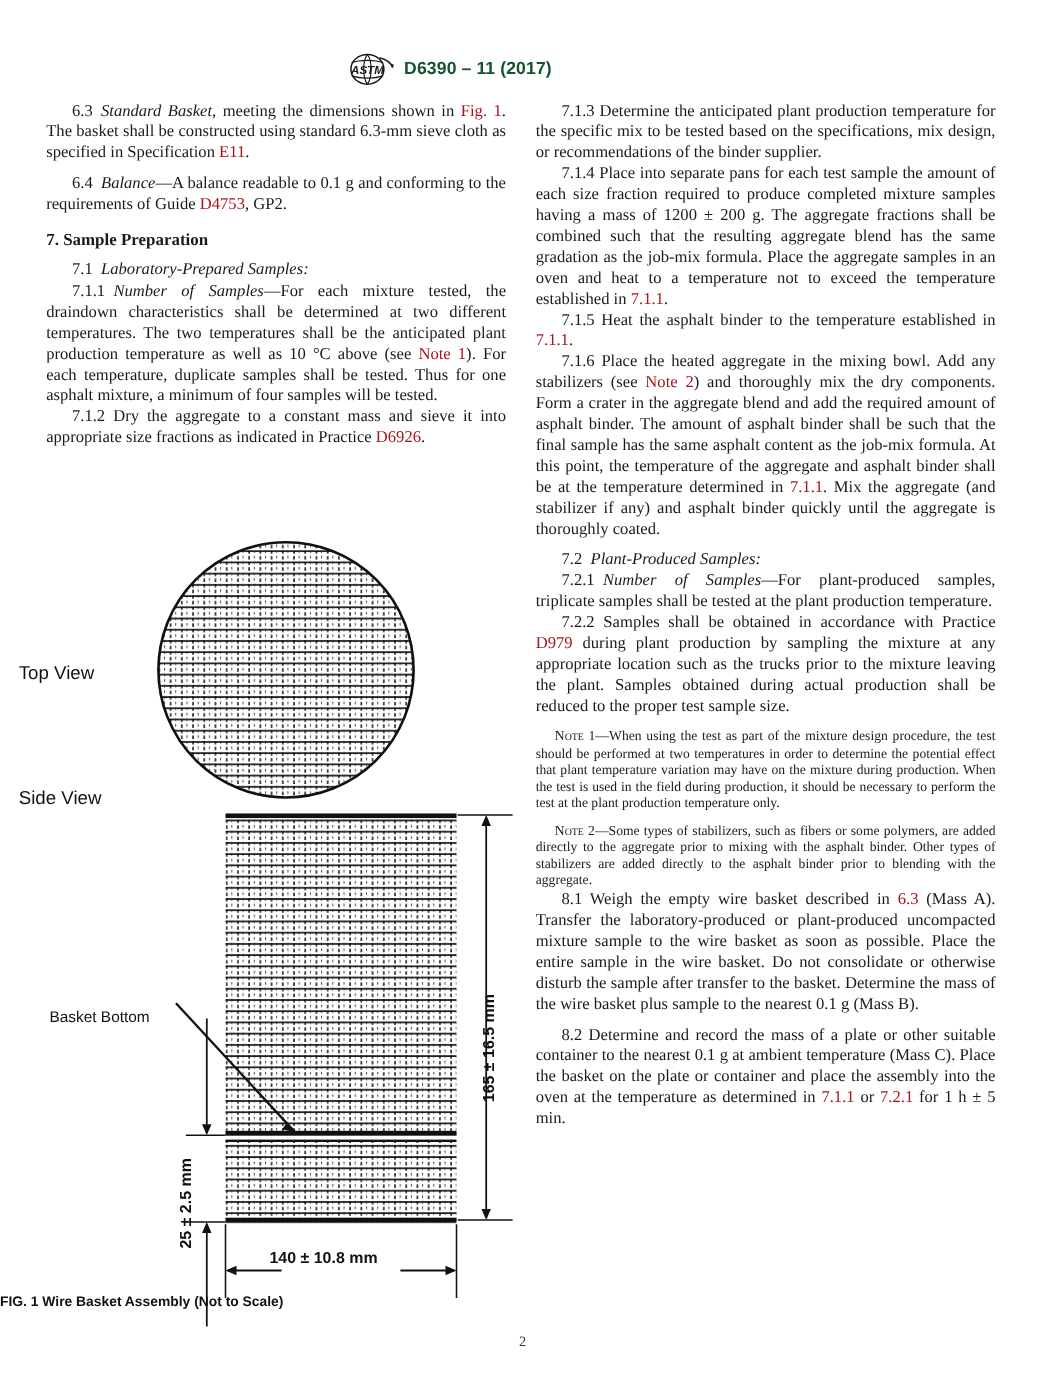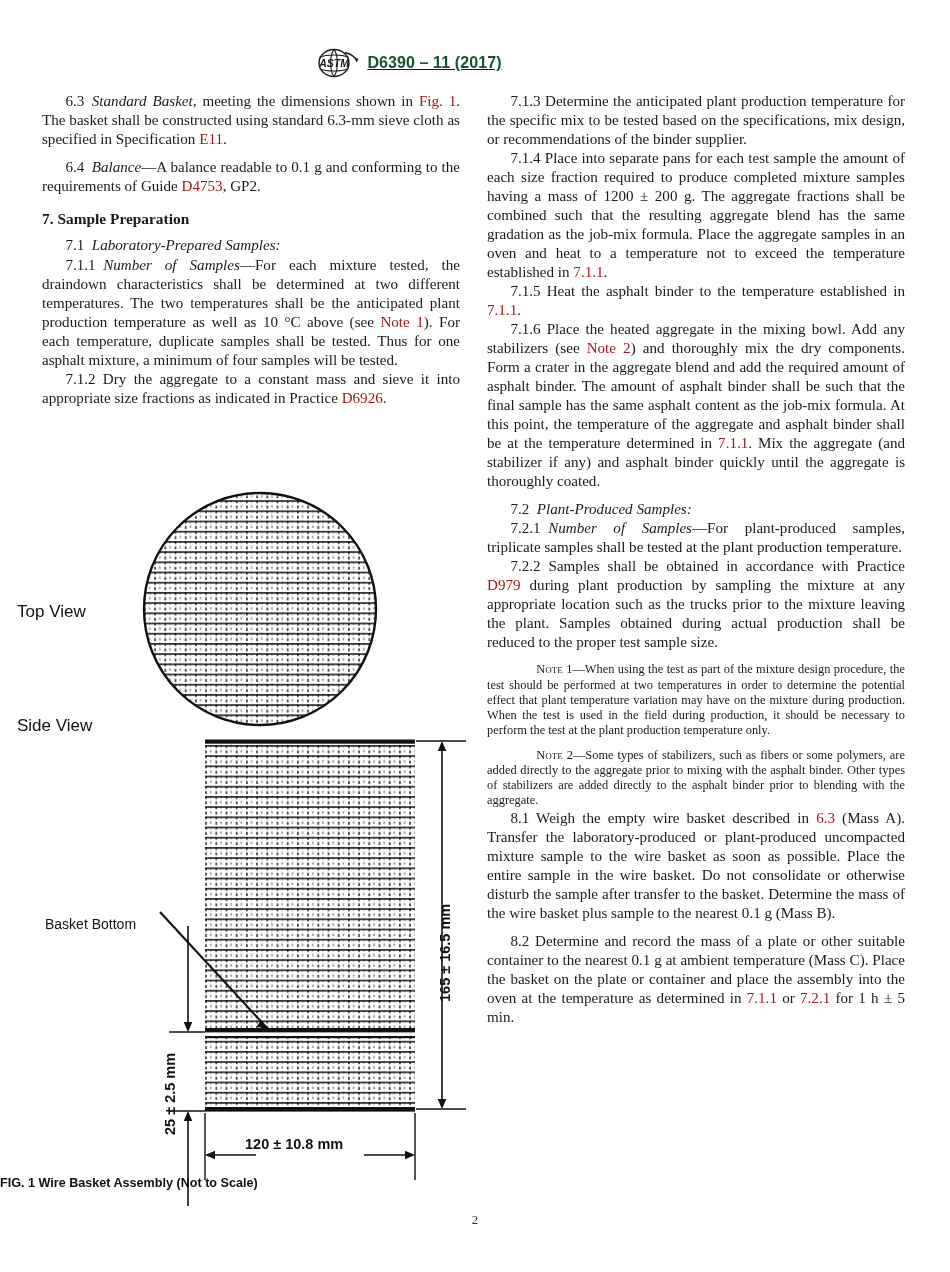--- a/index.html
+++ b/index.html
@@ -24,21 +24,20 @@
   .header {
     position: absolute;
     top: 48px;
     left: 0;
     width: 816px;
     text-align: center;
     display: flex;
     justify-content: center;
     align-items: center;
     gap: 9px;
-    text-decoration: underline;
   }
   .astm-logo {
     display: inline-block;
     width: 44px;
     height: 30px;
     line-height: 0;
   }
   .doc-title {
     font-family: "Liberation Sans", "DejaVu Sans", sans-serif;
     font-weight: bold;
@@ -83,21 +82,20 @@
   .note {
     font-size: 12.4px;
     line-height: 1.22;
     text-indent: 1.4em;
     margin-top: 10px;
     text-align: justify;
   }
   .note-label {
     font-variant: small-caps;
     font-size: 12.4px;
-    margin-left: 32px;
   }
   .fig-caption {
     position: absolute;
     left: 0;
     top: 1176px;
     width: 418px;
     text-align: left;
     font-family: "Liberation Sans", "DejaVu Sans", sans-serif;
     font-weight: bold;
     font-size: 12.6px;
@@ -299,20 +297,20 @@
         <path d="M373 665 l-10 -4.3 l0 8.6 z" fill="#111"></path>
       </g>
     </svg>
 
     <div class="fig-label lbl-top">Top View</div>
     <div class="fig-label lbl-side">Side View</div>
     <div class="fig-label lbl-bb">Basket Bottom</div>
 
     <div class="dim-v dim-165">165 ± 16.5 mm</div>
     <div class="dim-v dim-25">25 ± 2.5 mm</div>
-    <div class="dim-108">120 ± 10.8 mm</div>
+    <div class="dim-108">140 ± 10.8 mm</div>
 
     <div class="fig-caption">FIG. 1 Wire Basket Assembly (Not to Scale)</div>
   </div>
 
   <div class="page-num">2</div>
 
 </div>
 
 </body></html>

